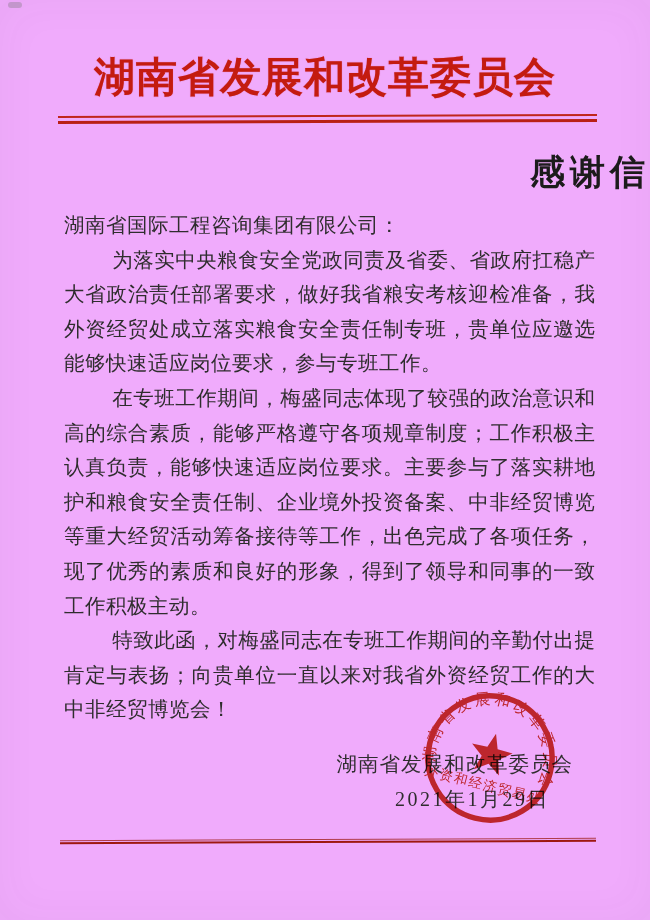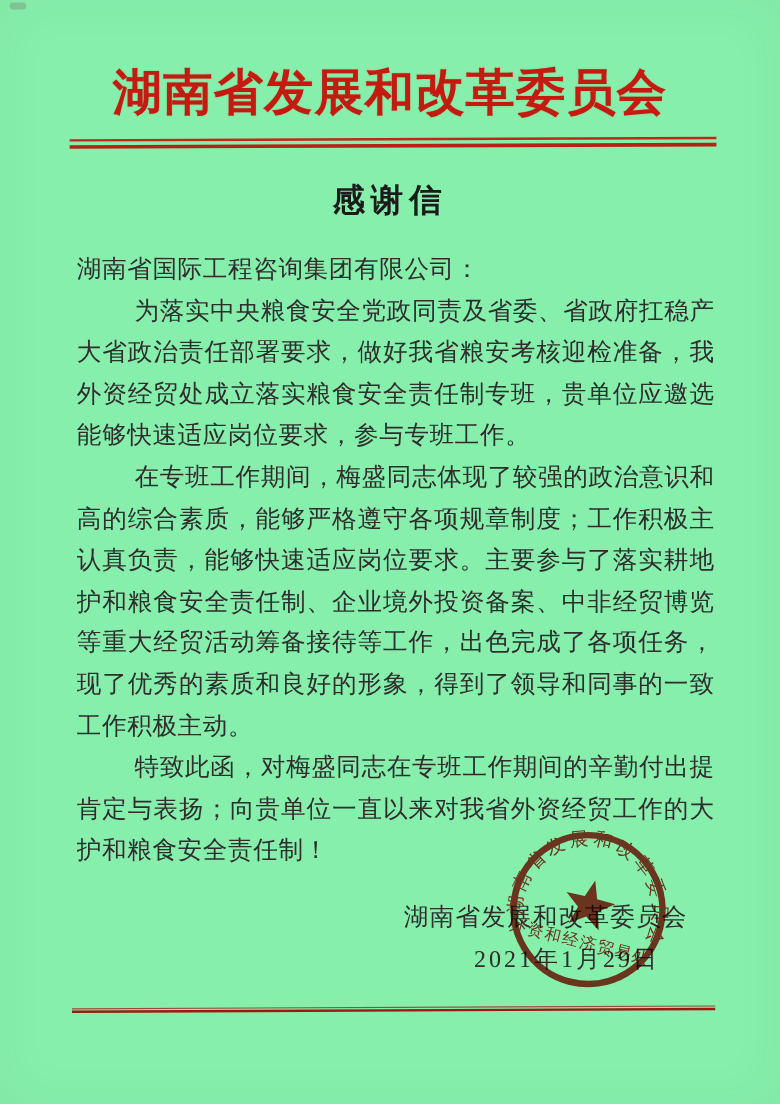--- a/index.html
+++ b/index.html
@@ -1,20 +1,20 @@
 <!DOCTYPE html>
 <html><head>
 <meta charset="utf-8">
 <style>
   html,body{margin:0;padding:0;background:#e8e8e8;}
   .page{
     position:relative;
     width:650px;height:920px;
     margin:0 auto;
-    background:#86efac;
+    background:#f0abfc;
     overflow:hidden;
     font-family:"Liberation Serif","DejaVu Serif",serif;
     box-shadow:inset 0 0 45px rgba(60,60,60,0.045);
   }
   .smudge{position:absolute;left:8px;top:2px;width:14px;height:6px;background:rgba(120,120,120,.35);border-radius:3px;}
   
   .org-name{
     position:absolute;top:50px;left:0;width:100%;
     text-align:center;
     font-size:41px;font-weight:bold;letter-spacing:1px;
@@ -23,22 +23,22 @@
     white-space:nowrap;
   }
   .head-rule{
     position:absolute;top:115px;left:58px;width:539px;height:3px;
     border-top:2px solid #c0261c;
     border-bottom:3px solid #b92015;
     transform:rotate(-0.2deg);
   }
   .letter-title{
     position:absolute;top:149px;left:0;width:100%;
-    text-align:center;
-    font-size:27px;font-weight:bold;letter-spacing:5px;
+    text-align:right;
+    font-size:35px;font-weight:bold;letter-spacing:5px;
     color:#1c1b1b;
   }
   
   .body-block{
     position:absolute;top:208px;left:64px;width:531px;
     color:#2f2d2e;
     font-size:20.5px;
   }
   .bl{
     height:34.6px;line-height:34.6px;
@@ -98,21 +98,21 @@
     <div class="bl">能够快速适应岗位要求，参与专班工作。</div>
     <div class="bl jst ind">在专班工作期间，梅盛同志体现了较强的政治意识和较</div>
     <div class="bl jst">高的综合素质，能够严格遵守各项规章制度；工作积极主动、</div>
     <div class="bl jst">认真负责，能够快速适应岗位要求。主要参与了落实耕地保</div>
     <div class="bl jst">护和粮食安全责任制、企业境外投资备案、中非经贸博览会</div>
     <div class="bl jst">等重大经贸活动筹备接待等工作，出色完成了各项任务，展</div>
     <div class="bl jst">现了优秀的素质和良好的形象，得到了领导和同事的一致认</div>
     <div class="bl">工作积极主动。</div>
     <div class="bl jst ind">特致此函，对梅盛同志在专班工作期间的辛勤付出提出</div>
     <div class="bl jst">肯定与表扬；向贵单位一直以来对我省外资经贸工作的大力</div>
-    <div class="bl">护和粮食安全责任制！</div>
+    <div class="bl">中非经贸博览会！</div>
   </div>
 
   <div class="sig-name">湖南省发展和改革委员会</div>
   <div class="sig-date">2021年1月29日</div>
 
   <div class="seal">
     <svg viewBox="0 0 150 150" xmlns="http://www.w3.org/2000/svg">
       <defs>
         <path id="arcTop" d="M 23,94 A 55,55 0 1 1 127,94" fill="none"></path>
       </defs>

